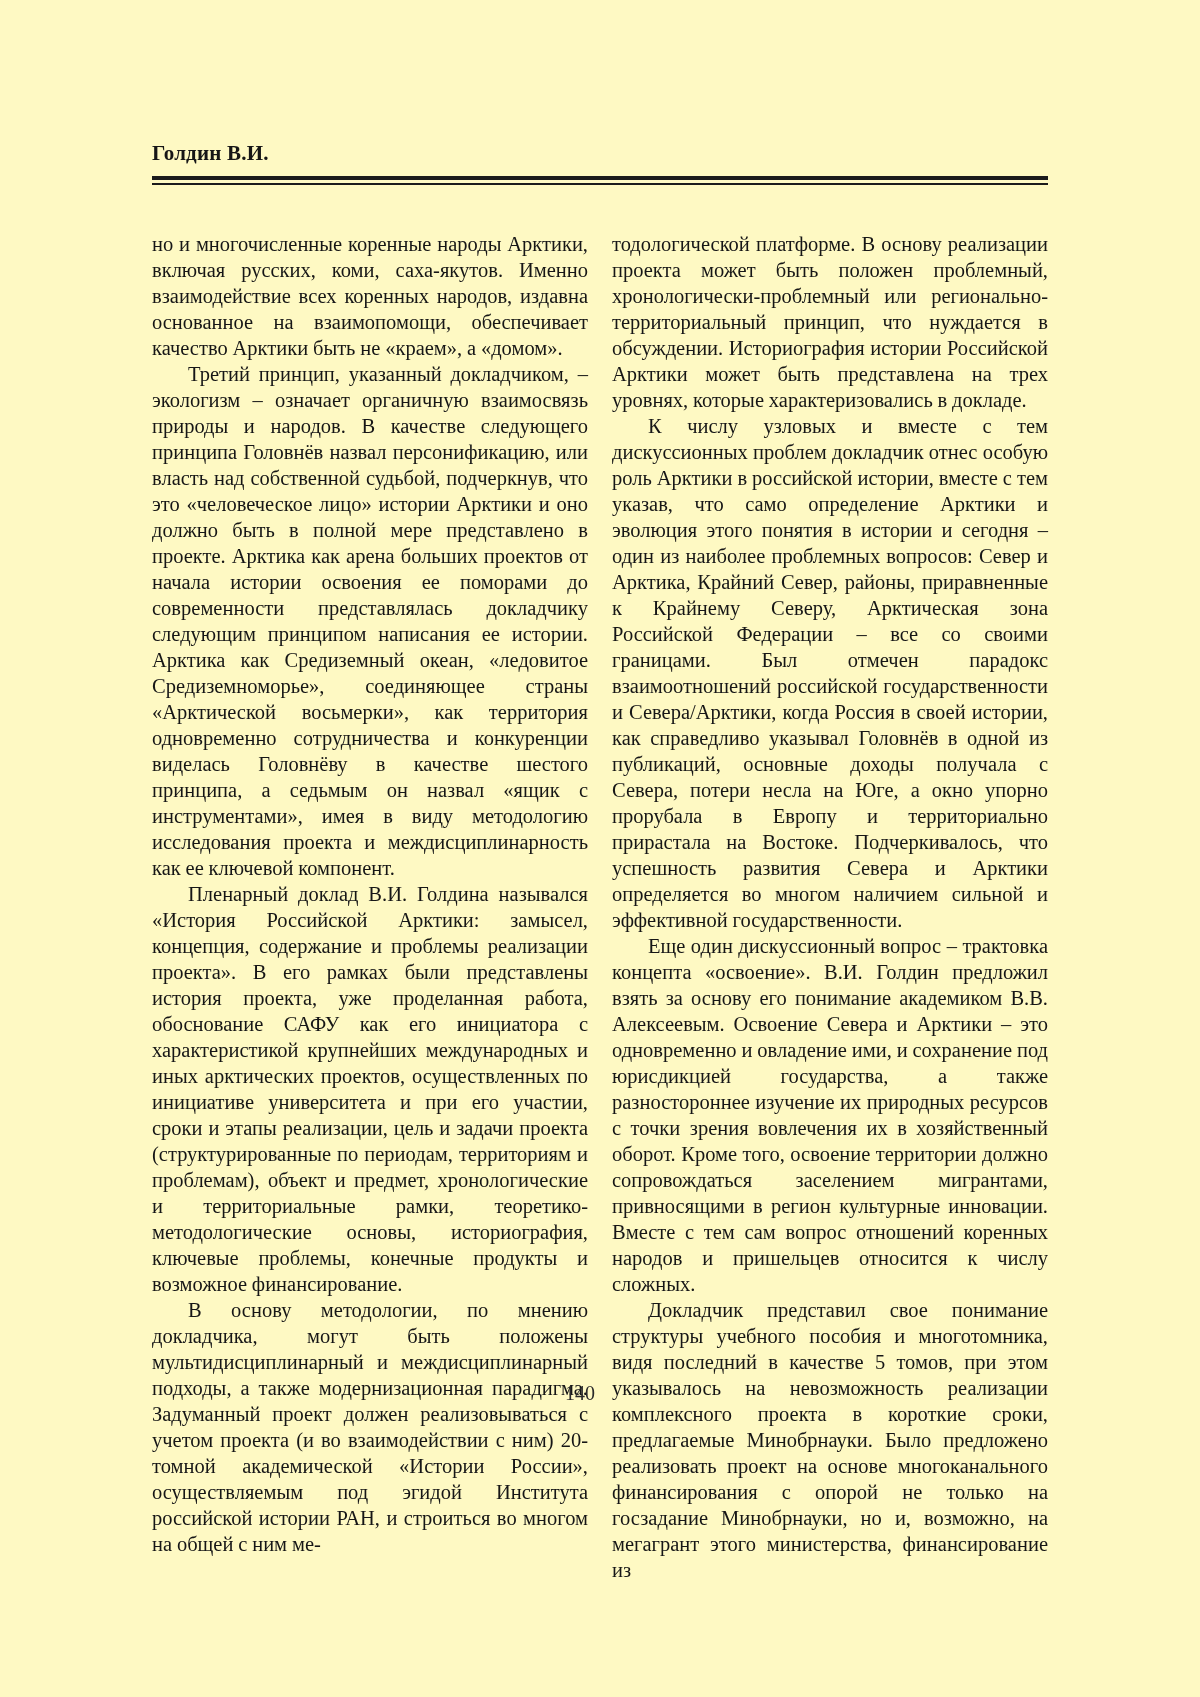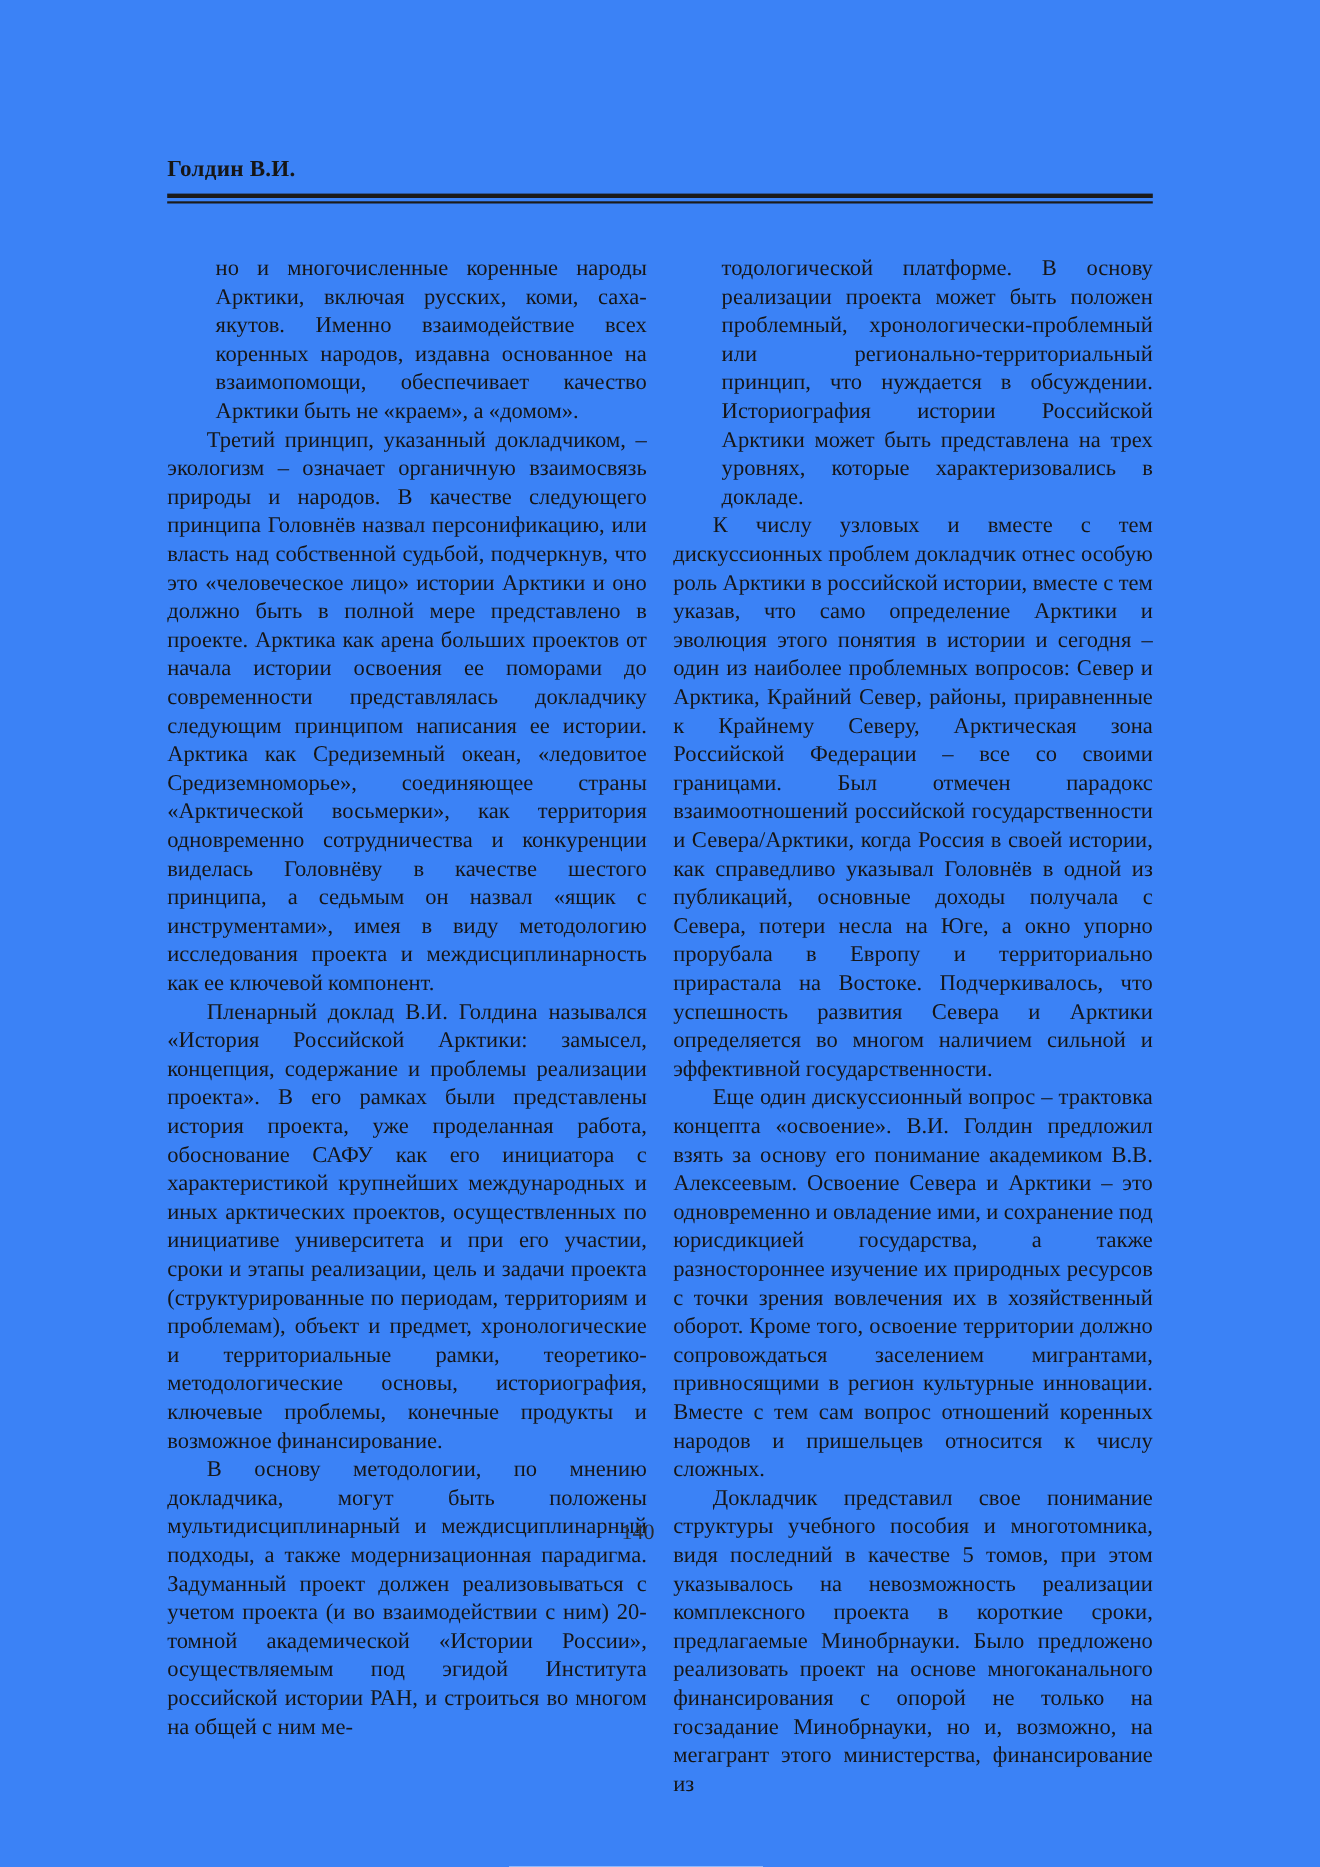--- a/index.html
+++ b/index.html
@@ -4,21 +4,21 @@
   <style>
     html, body {
       margin: 0;
       padding: 0;
       background: #ffffff;
     }
     .page {
       position: relative;
       width: 1200px;
       height: 1697px;
-      background: #3b82f6;
+      background: #fef9c3;
       font-family: "Liberation Serif", serif;
       color: #161616;
       overflow: hidden;
     }
     .content {
       position: absolute;
       left: 152px;
       top: 140px;
       width: 896px;
     }
@@ -57,21 +57,20 @@
       hyphens: auto;
       -webkit-hyphens: auto;
       word-spacing: -0.3px;
     }
     .col p {
       margin: 0;
       text-indent: 36px;
     }
     .col p.no-indent {
       text-indent: 0;
-      margin-left: 44px;
     }
     .page-number {
       position: absolute;
       top: 1338px;
       left: 0;
       width: 1160px;
       text-align: center;
       font-size: 20px;
       color: #2a2a2a;
       margin-top: 44px;

